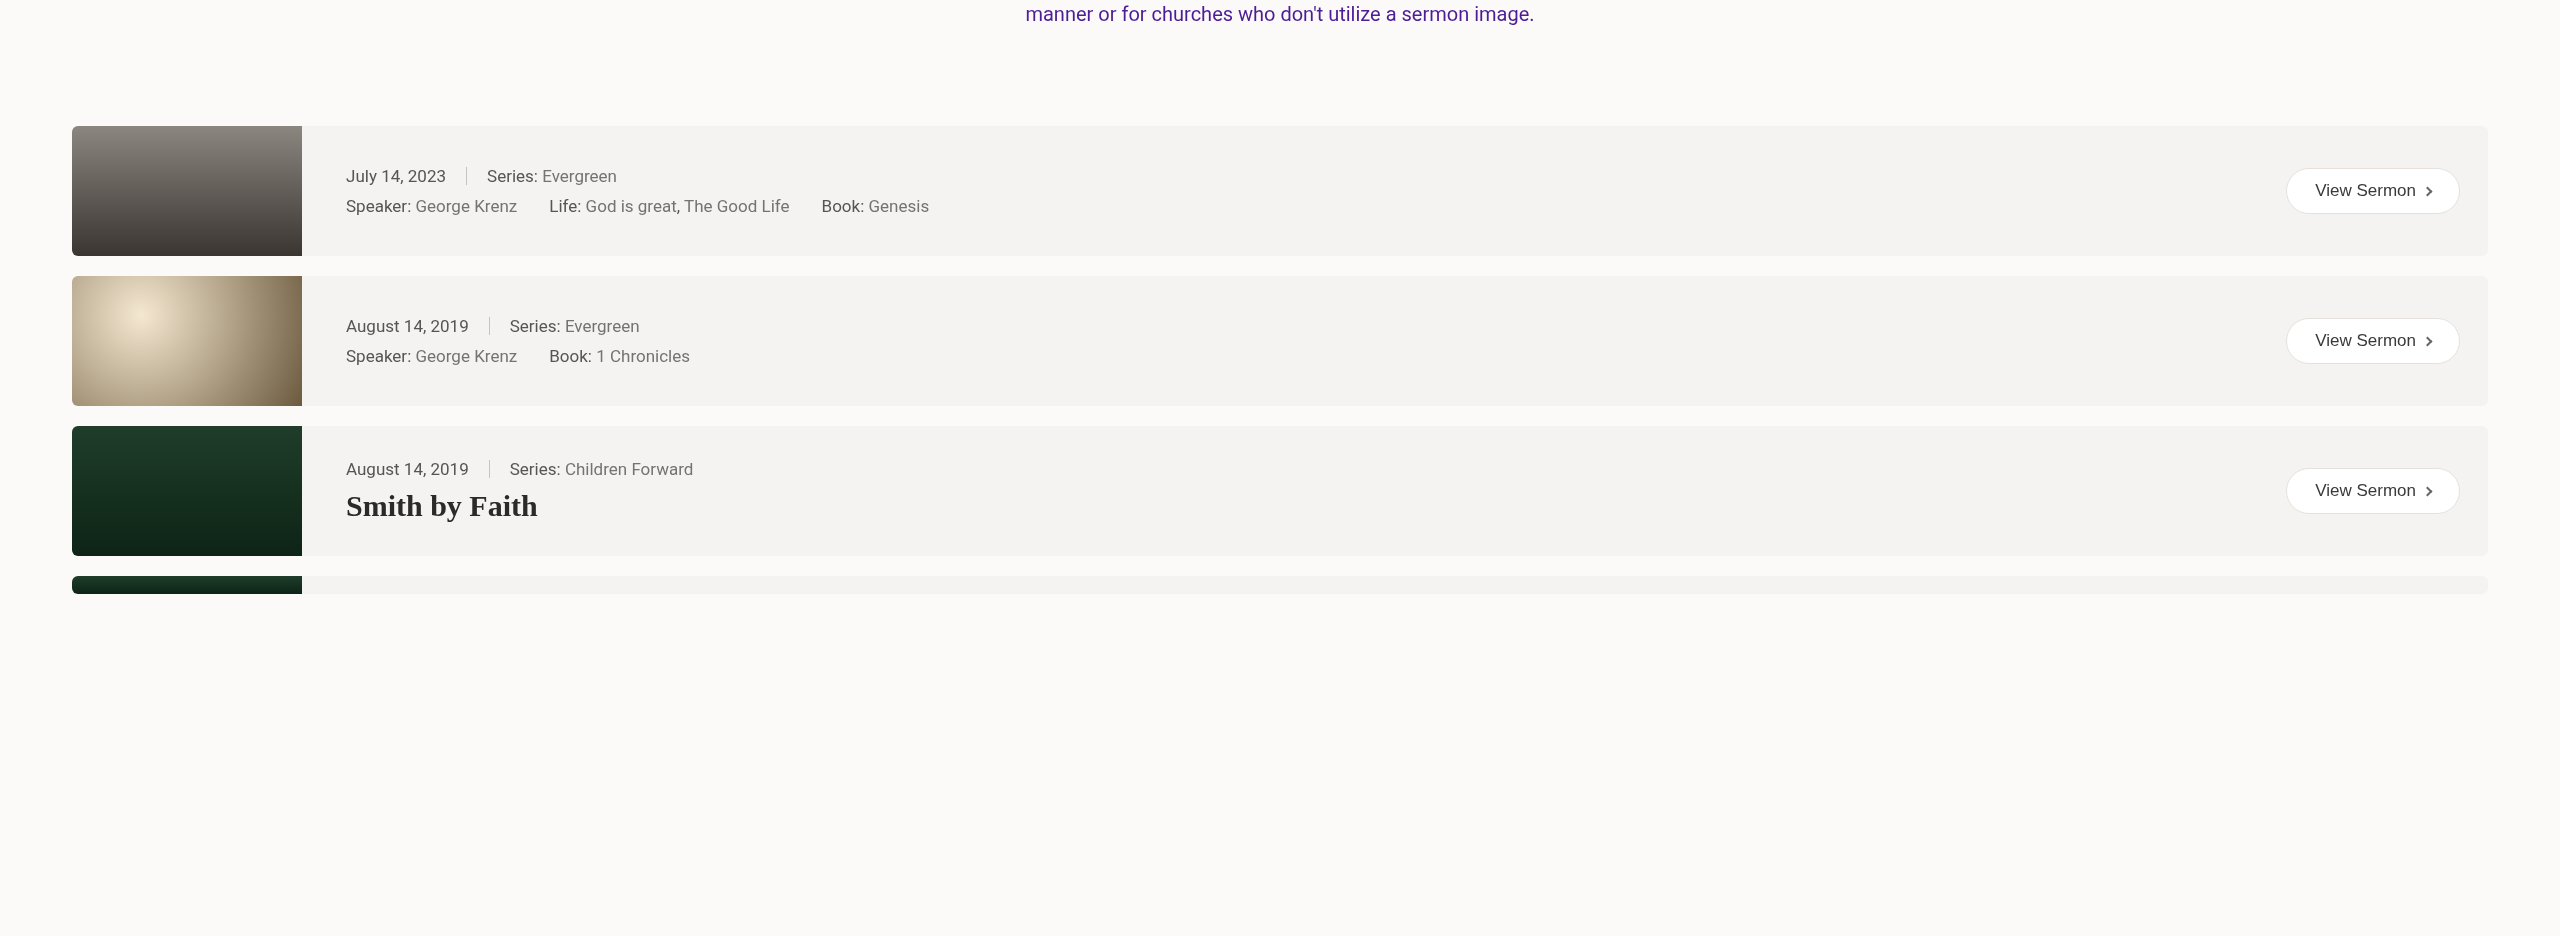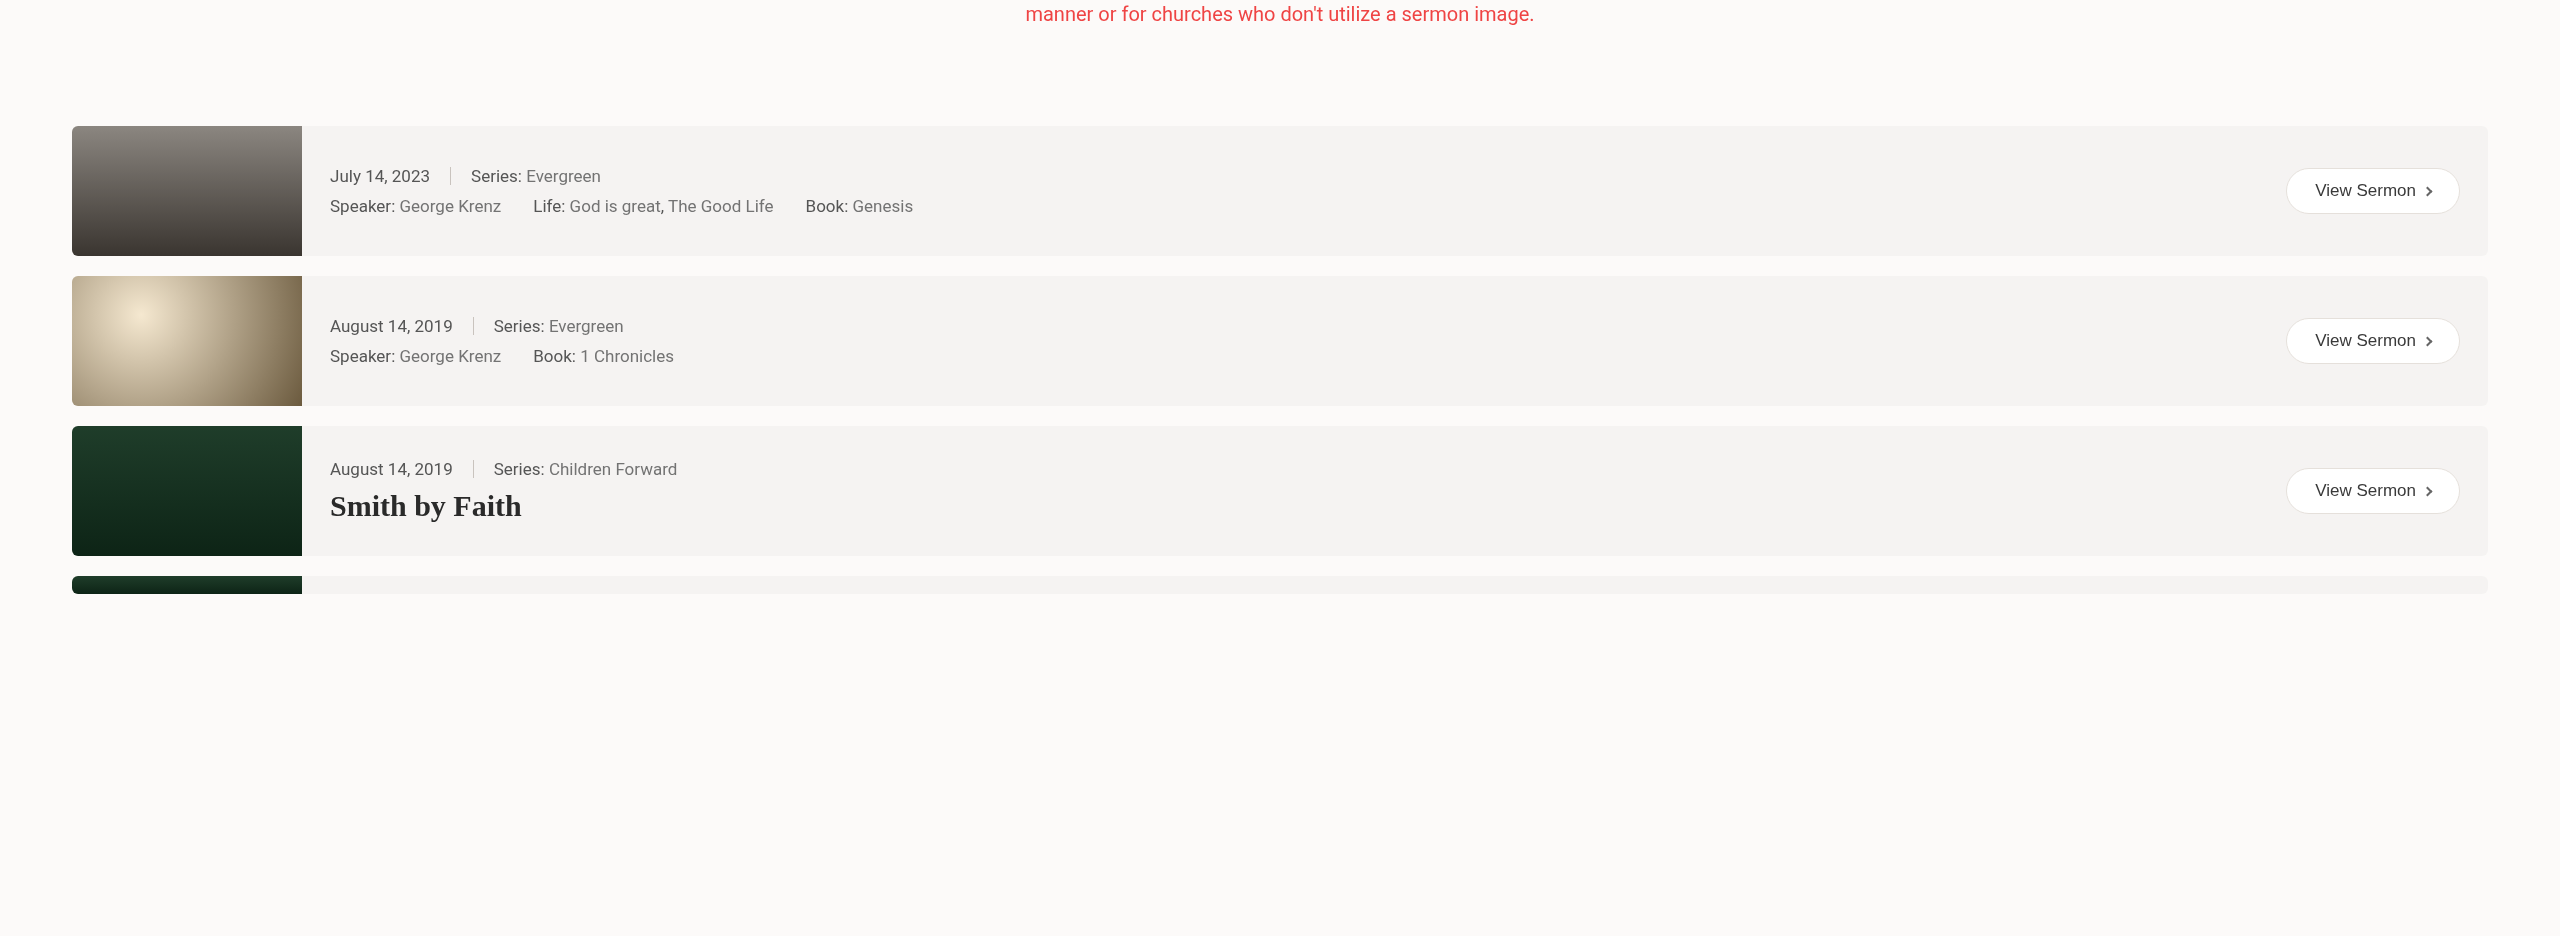--- a/index.html
+++ b/index.html
@@ -5,21 +5,21 @@
   * { margin: 0; padding: 0; box-sizing: border-box; }
   body {
     font-family: -apple-system, BlinkMacSystemFont, "Segoe UI", Roboto, "Helvetica Neue", Arial, sans-serif;
     background-color: #fcfaf9;
     color: #2d2d2d;
     width: 2560px;
   }
   .header-text {
     text-align: center;
     font-size: 20px;
-    color: #ef4444;
+    color: #4c1d95;
     padding-top: 2px;
     margin-bottom: 100px;
   }
   .sermon-list {
     padding: 0 72px;
   }
   .sermon-card {
     display: flex;
     align-items: stretch;
     background-color: #f5f3f2;
@@ -35,21 +35,21 @@
     display: flex;
     align-items: center;
     justify-content: center;
   }
   .thumb-1 { background: linear-gradient(180deg, #8b8680 0%, #3a3530 100%); }
   .thumb-2 { background: radial-gradient(circle at 30% 30%, #f5e8d0 0%, #6b5a3e 100%); }
   .thumb-3 { background: linear-gradient(180deg, #1f3d2a 0%, #0d2416 100%); }
   .thumb-4 { background: linear-gradient(180deg, #1f3d2a 0%, #0d2416 100%); }
   .sermon-body {
     flex: 1;
-    padding: 24px 28px;
+    padding: 24px 44px;
     display: flex;
     flex-direction: column;
     justify-content: center;
     gap: 10px;
   }
   .meta-row {
     display: flex;
     align-items: center;
     gap: 20px;
     font-size: 17px;

